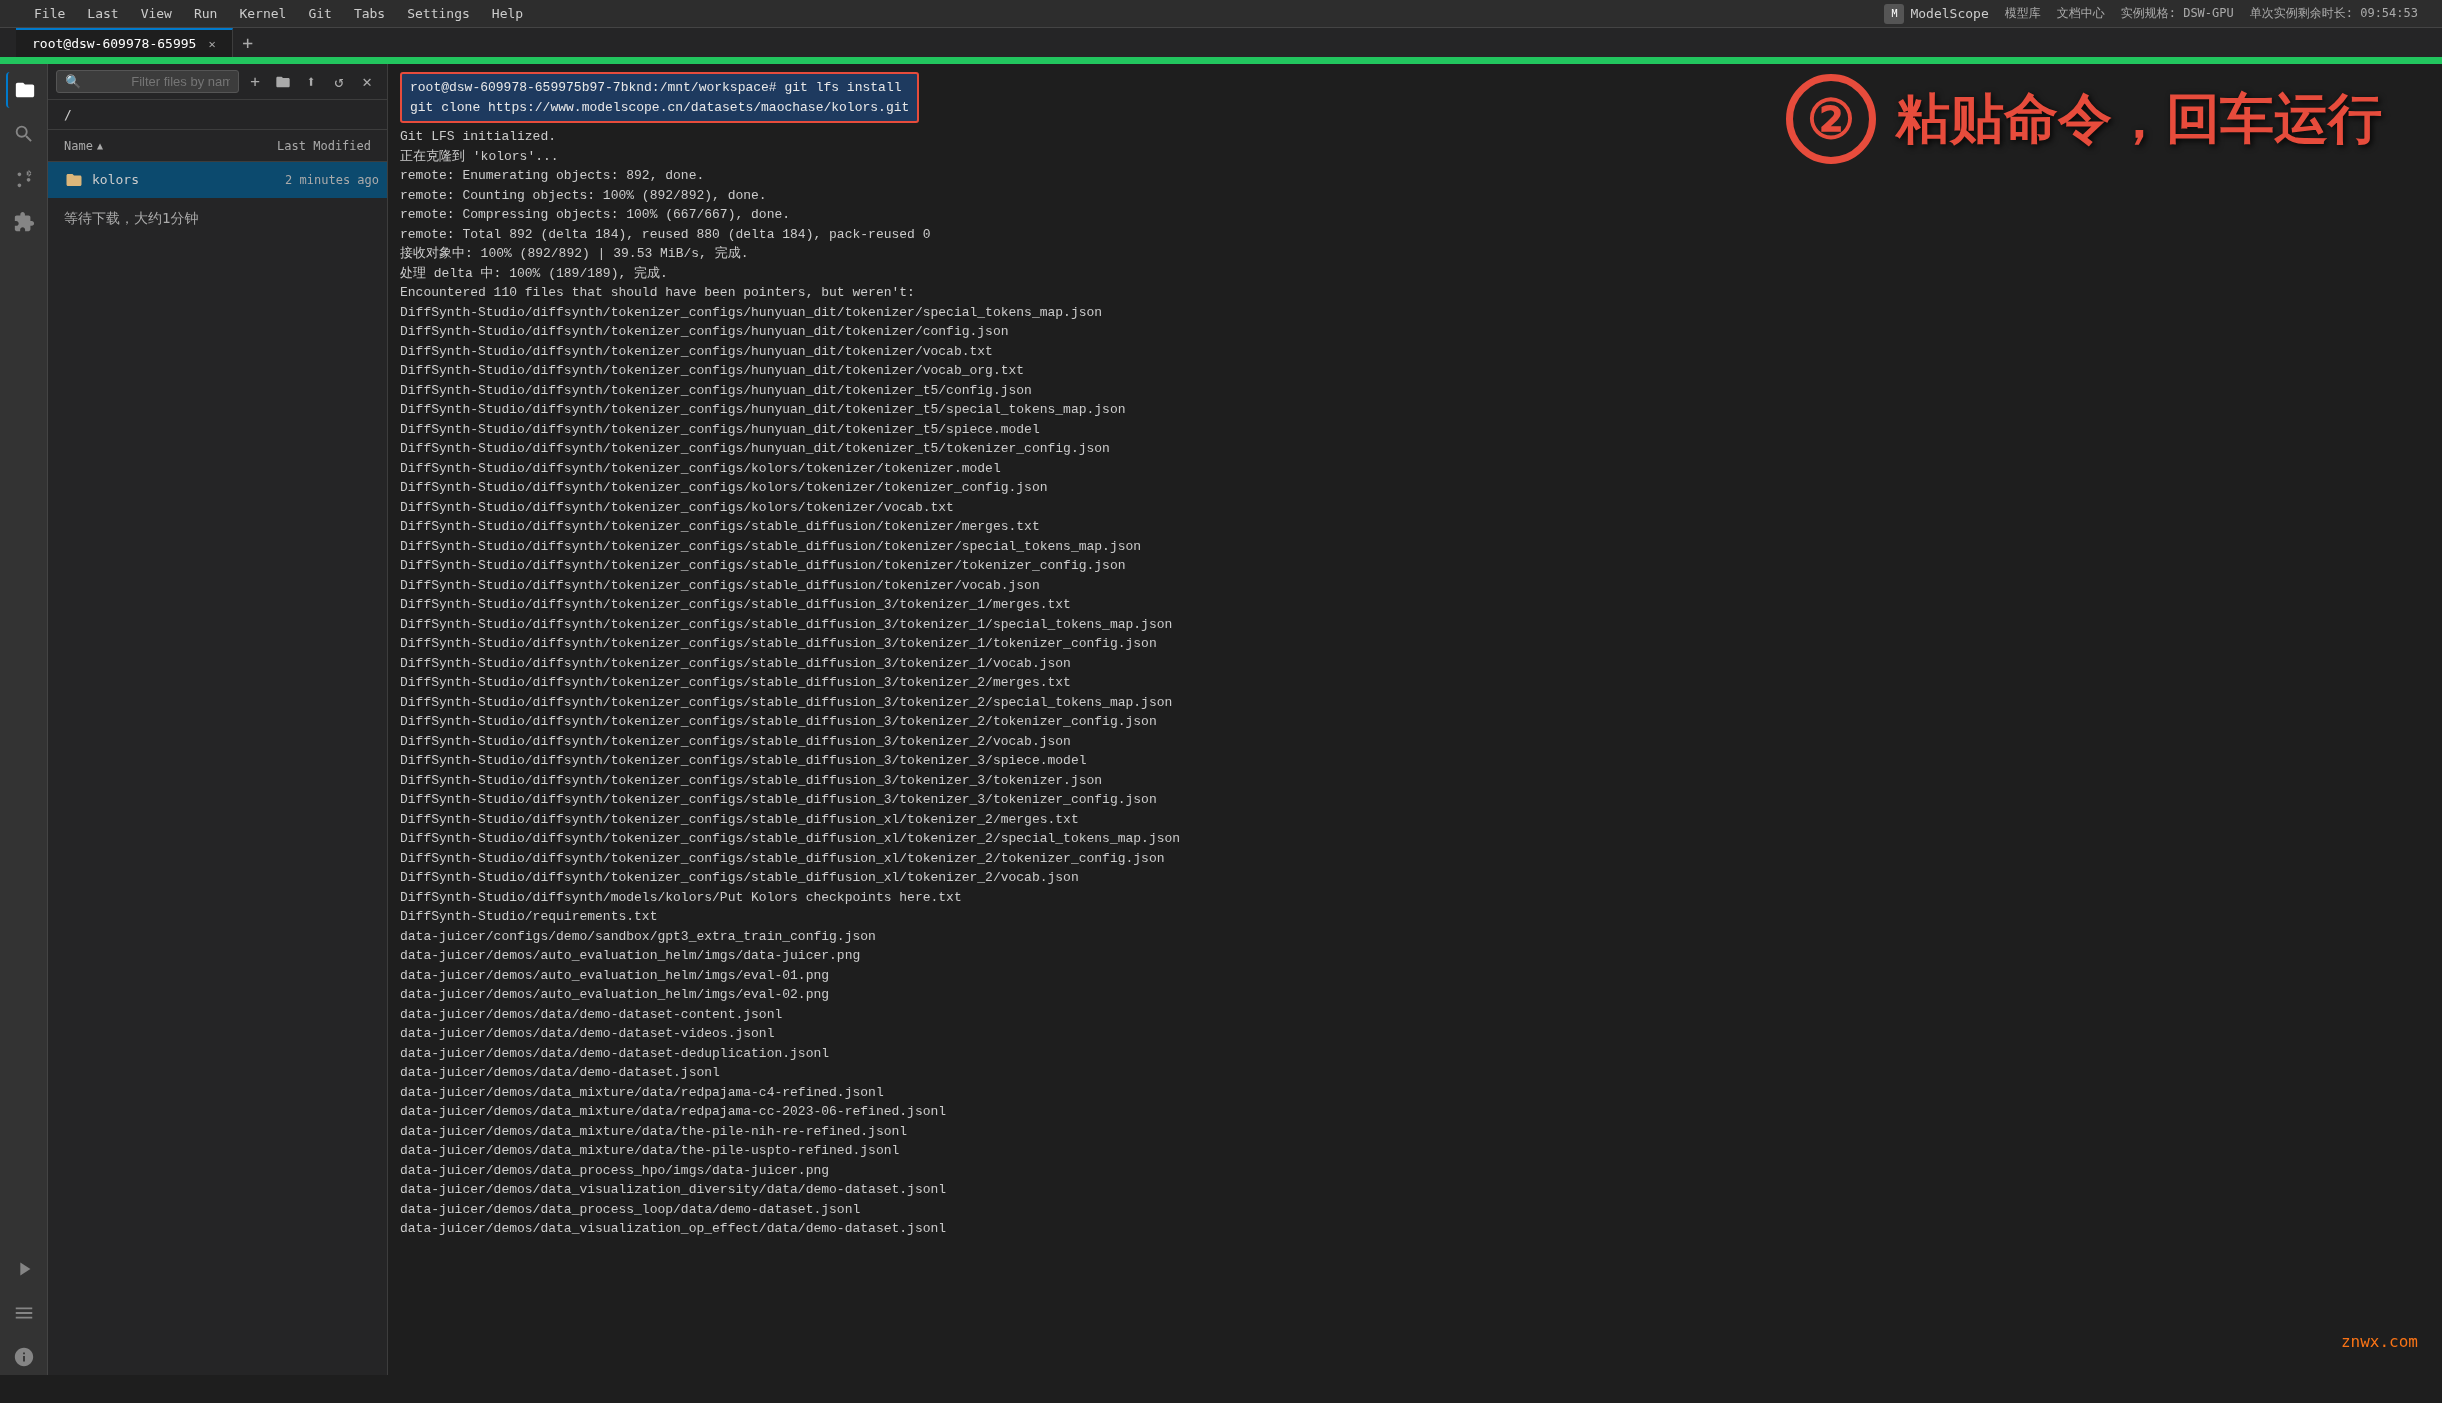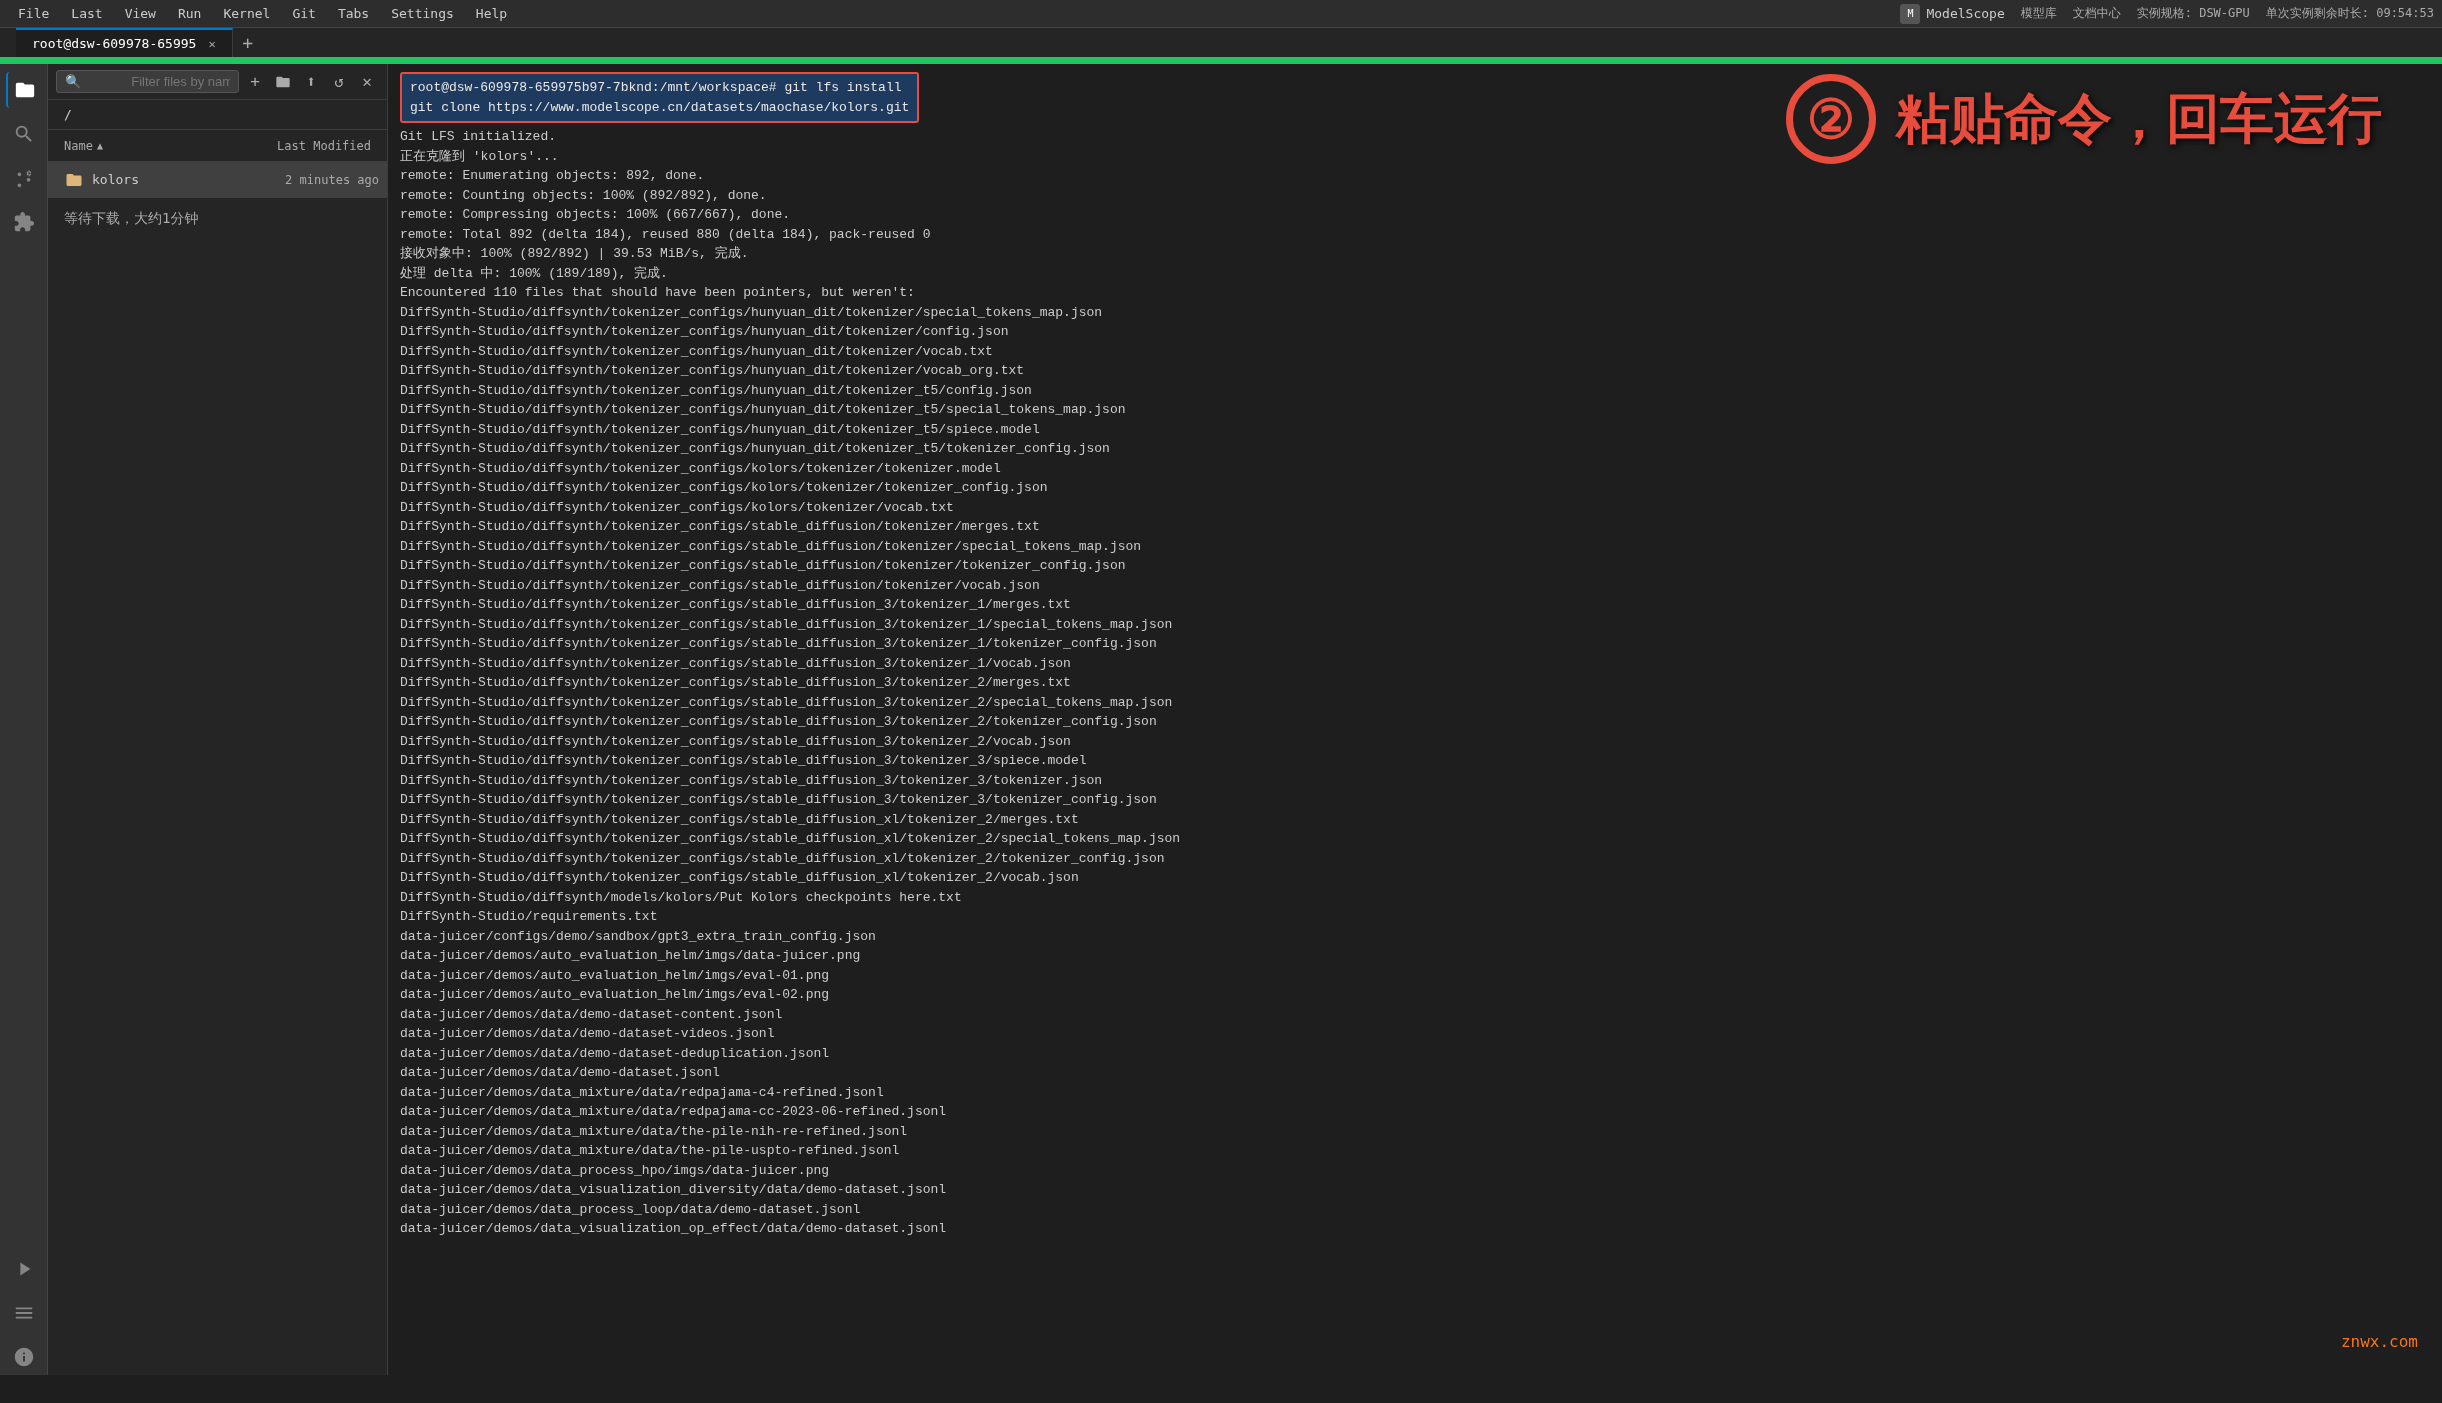--- a/index.html
+++ b/index.html
@@ -12,21 +12,21 @@
       color: #ccc;
     }
 
     
     .top-menubar {
       width: 100%;
       height: 28px;
       background: #2d2d2d;
       display: flex;
       align-items: center;
-      padding: 0 8px;
+      padding: 0 24px;
       border-bottom: 1px solid #444;
     }
     .menu-items {
       display: flex;
       align-items: center;
       gap: 2px;
       flex: 1;
     }
     .menu-item {
       padding: 2px 10px;
@@ -234,21 +234,21 @@
 
     .file-item {
       display: flex;
       align-items: center;
       padding: 4px 8px 4px 16px;
       height: 36px;
       cursor: pointer;
       border-bottom: 1px solid transparent;
     }
     .file-item.selected {
-      background: #404040;
+      background: #0c4a6e;
     }
     .file-icon {
       width: 20px;
       height: 20px;
       display: flex;
       align-items: center;
       justify-content: center;
       margin-right: 8px;
       font-size: 16px;
     }

